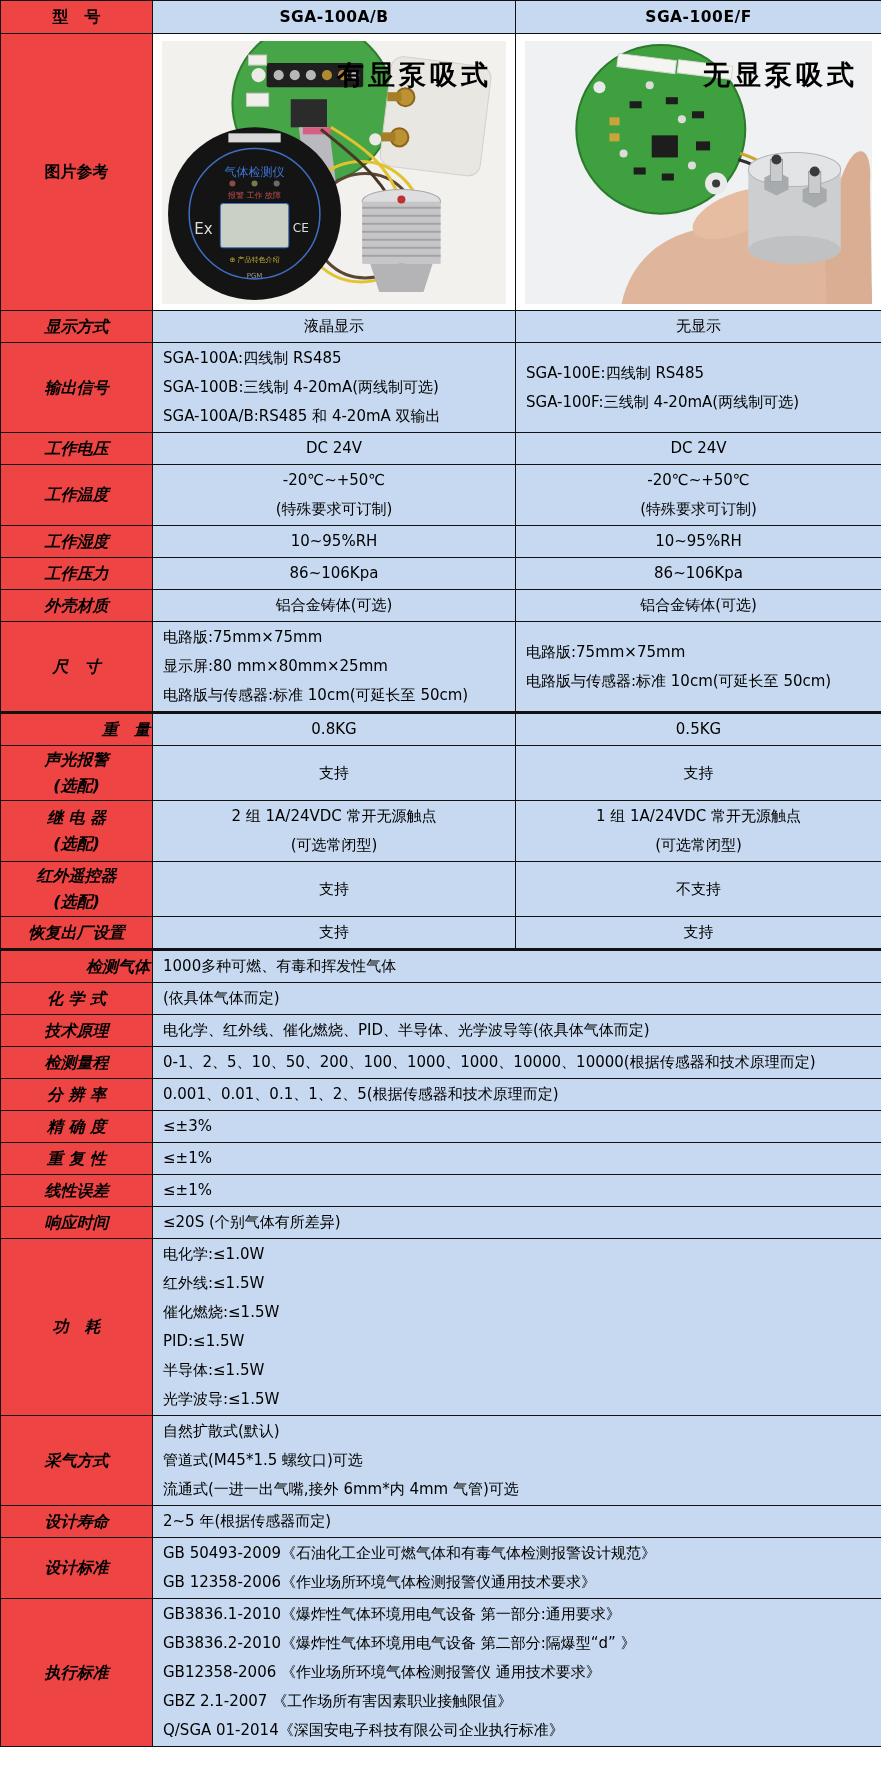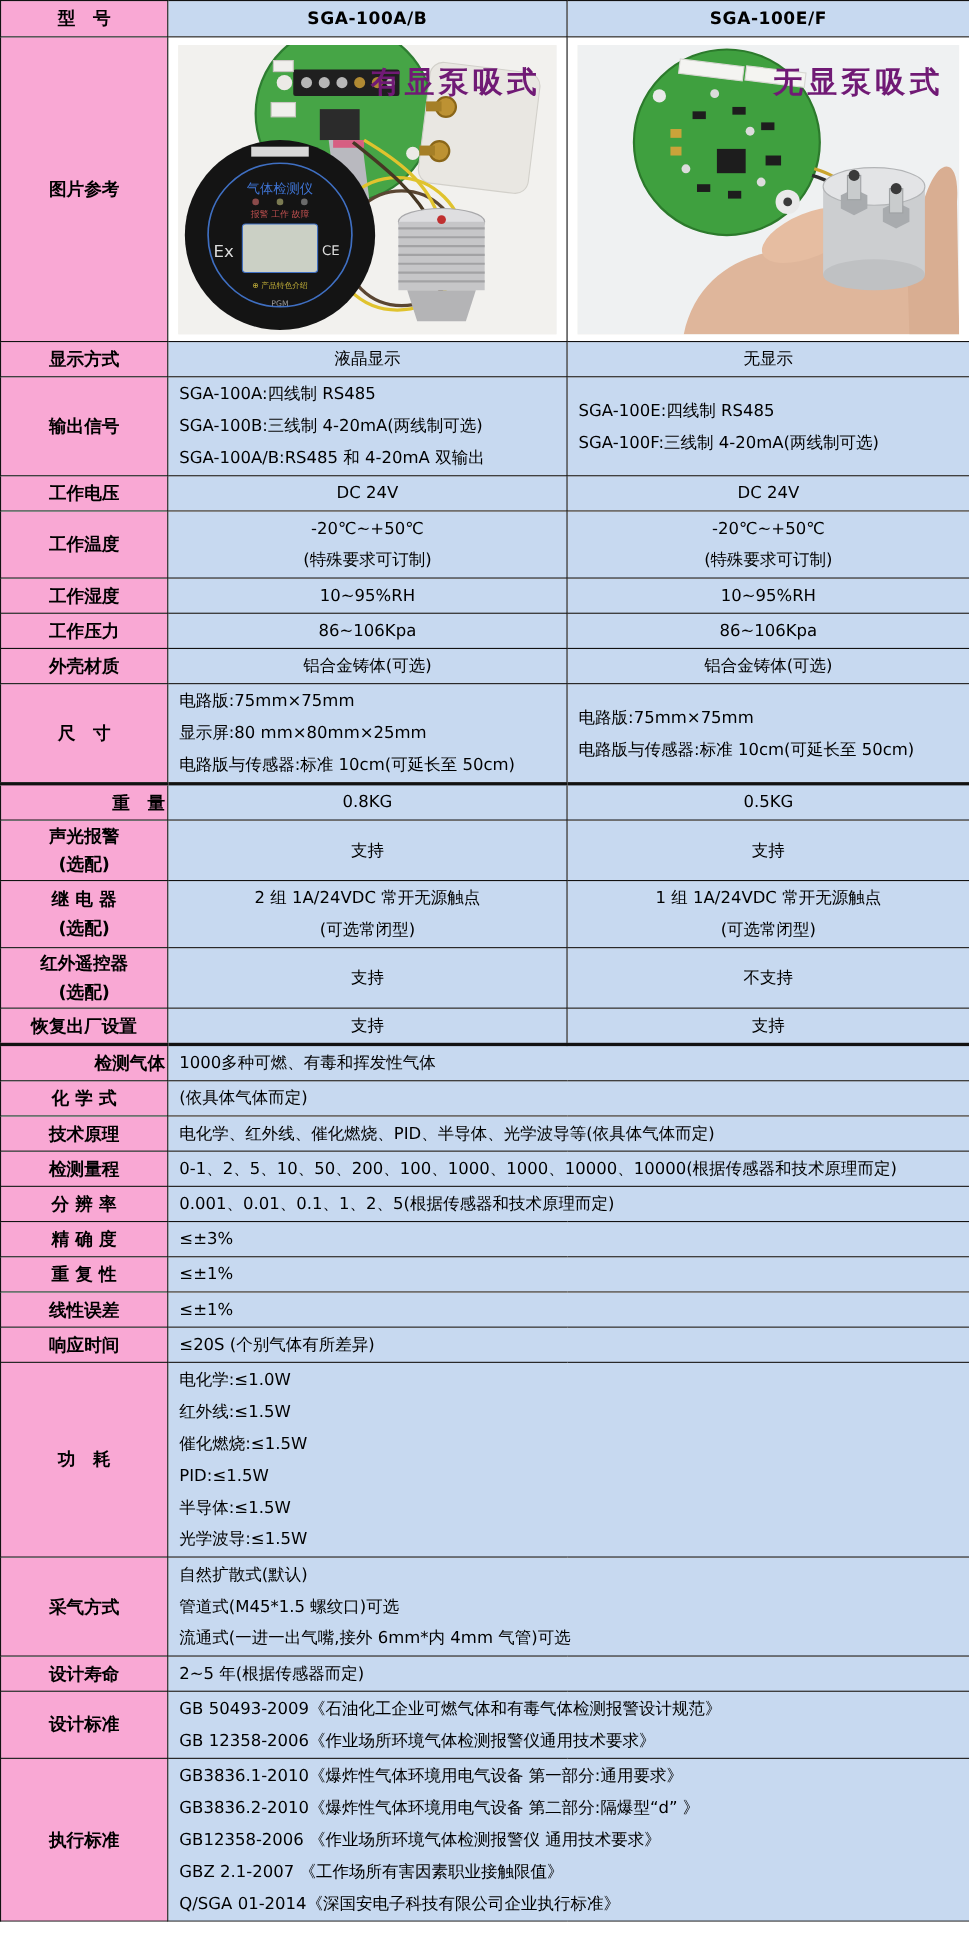--- a/index.html
+++ b/index.html
@@ -1,32 +1,32 @@
 <!DOCTYPE html>
 <html lang="zh"><head>
 <meta charset="utf-8">
 <title>SGA-100 Spec Table</title>
 <style>
   html,body{margin:0;padding:0;background:#ffffff;}
   body{width:881px;font-family:"DejaVu Sans","Liberation Sans",sans-serif;color:#000;}
   table.spec{border-collapse:collapse;width:881px;table-layout:fixed;}
   table.spec th,table.spec td{border:1.5px solid #121212;vertical-align:middle;overflow:hidden;}
   tr.thick-top th,tr.thick-top td{border-top-width:3px;text-align:right;}
-  .label-cell{background:#f9a8d4;font-weight:bold;font-size:16px;text-align:center;padding:1px 2px;}
-  .label-line{line-height:26px;white-space:nowrap;}
+  .label-cell{background:#ef4444;font-weight:bold;font-size:16px;text-align:center;padding:1px 2px;}
+  .label-line{line-height:26px;white-space:nowrap;font-style:italic;}
   .cell{background:#c7d9f0;font-size:15px;padding:1px 0;}
   .cell.center{text-align:center;}
   .cell.left{text-align:left;padding-left:10px;padding-right:6px;}
   .cell-line{line-height:29px;}
   thead td.model-cell{background:#c7d9f0;font-weight:bold;font-size:15.5px;text-align:center;height:30px;letter-spacing:.5px;margin-top:15px;}
   thead th.label-cell{height:30px;}
   .photo-cell{background:#ffffff;padding:3px 9px;height:270px;}
   .photo{position:relative;width:100%;height:263px;background:#f2f1ee;overflow:hidden;}
   .photo svg{position:absolute;inset:0;width:100%;height:100%;}
-  .watermark{position:absolute;top:16px;right:14px;font-size:27px;color:#701a75;letter-spacing:4px;z-index:3;font-weight:bold;}
+  .watermark{position:absolute;top:16px;right:14px;font-size:27px;color:#000000;letter-spacing:4px;z-index:3;font-weight:bold;}
 </style>
 </head>
 <body>
 
 <table class="spec">
   <colgroup>
     <col style="width:152px">
     <col style="width:363px">
     <col style="width:366px">
   </colgroup>

